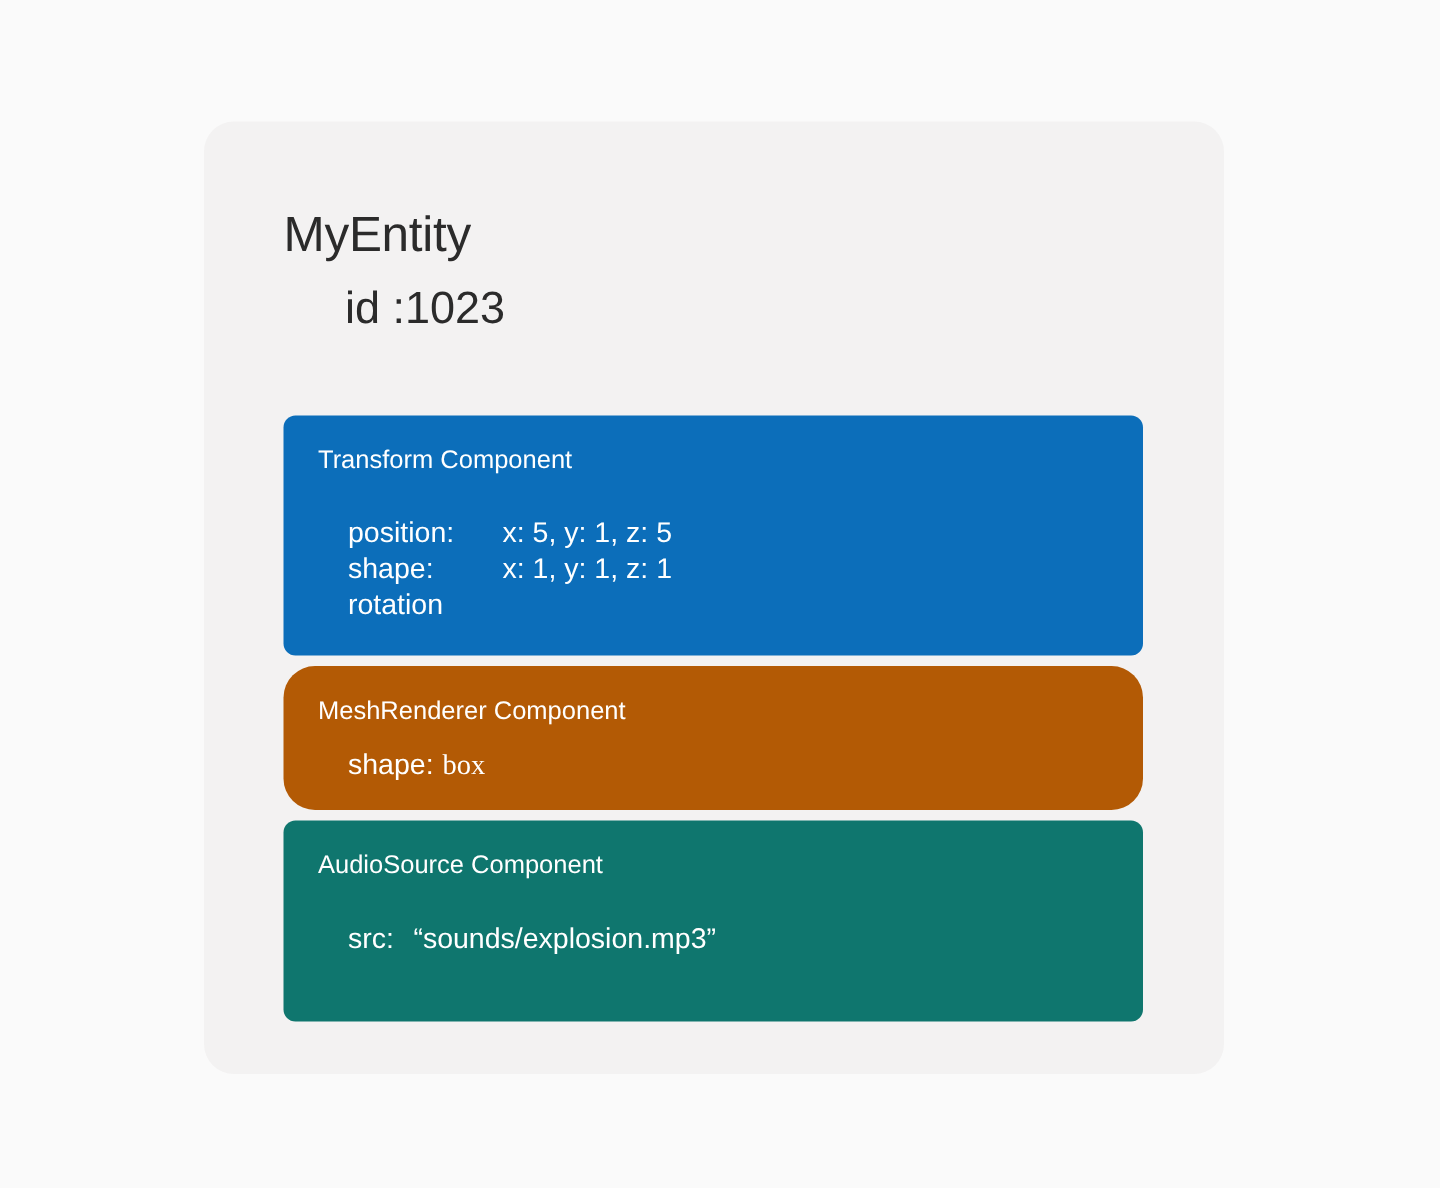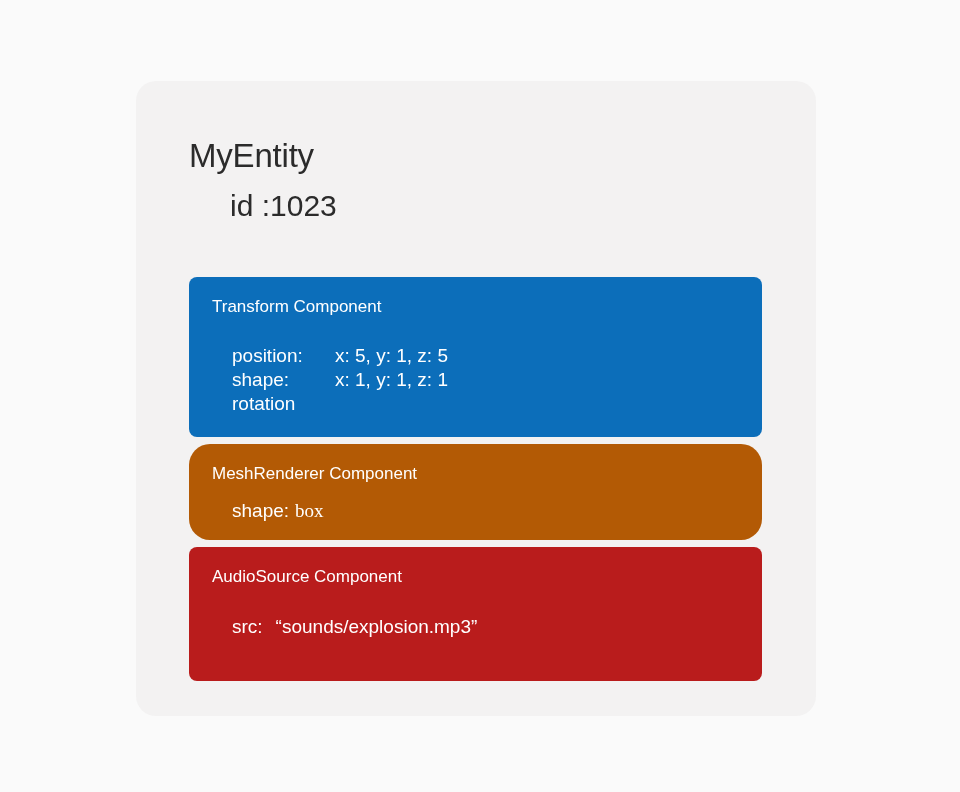--- a/index.html
+++ b/index.html
@@ -158,21 +158,21 @@
       <div class="component meshrenderer" style="background: rgb(179, 90, 5);">
         <div class="component-title">MeshRenderer Component</div>
         <div class="component-fields">
           <div class="field-row inline">
             <span class="field-label">shape:</span>
             <span class="field-value">box</span>
           </div>
         </div>
       </div>
 
-      <div class="component audiosource" style="background: #b91c1c;">
+      <div class="component audiosource" style="background: #0f766e;">
         <div class="component-title">AudioSource Component</div>
         <div class="component-fields">
           <div class="field-row inline-wide">
             <span class="field-label">src:</span>
             <span class="field-value">“sounds/explosion.mp3”</span>
           </div>
         </div>
       </div>
 
     </div>

